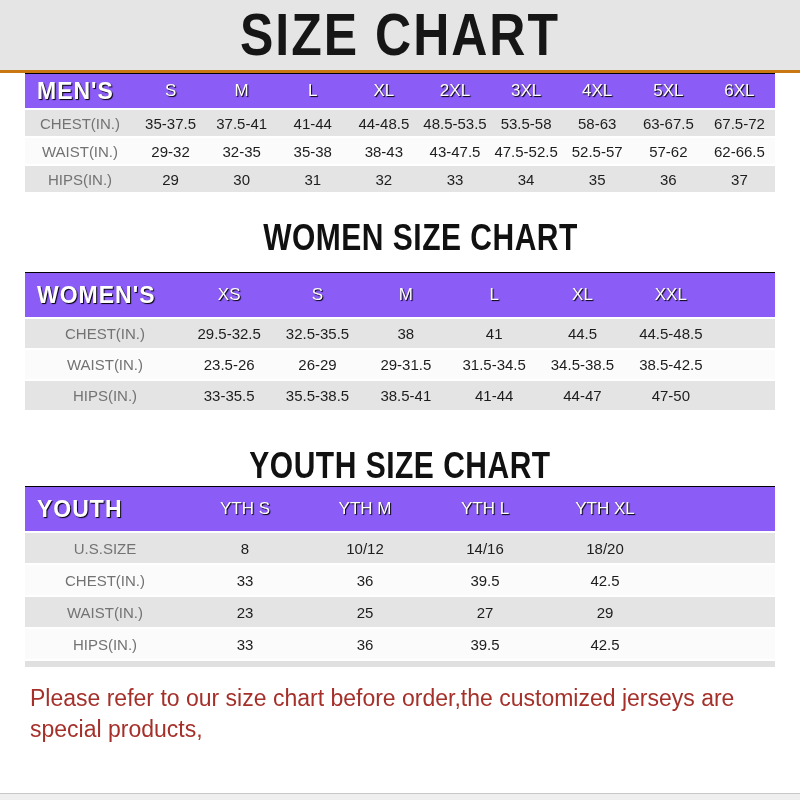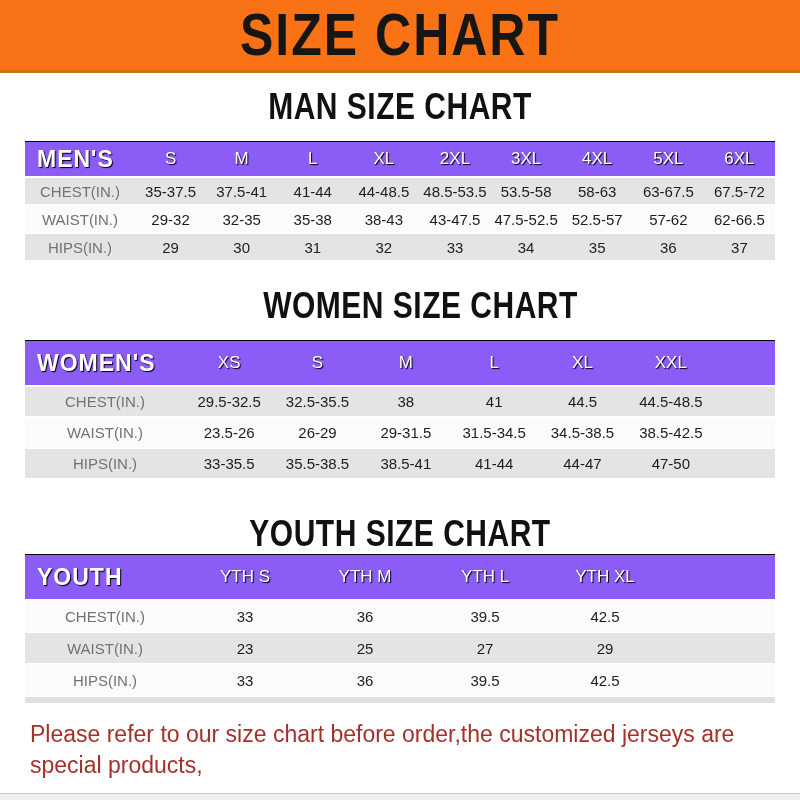--- a/index.html
+++ b/index.html
@@ -9,21 +9,21 @@
     height: 800px;
     background: #ffffff;
     font-family: "Liberation Sans", sans-serif;
     overflow: hidden;
     position: relative;
   }
 
   
   .banner {
     height: 70px;
-    background: #f97316;
+    background: #e5e5e5;
     border-bottom: 3px solid #C9editable7713;
     border-bottom: 3px solid #C97713;
     display: flex;
     align-items: center;
     justify-content: center;
   }
   .banner-title {
     display: inline-block;
     font-size: 50px;
     font-weight: 800;
@@ -135,23 +135,20 @@
   }
 </style>
 </head>
 <body>
 
 <div class="banner">
   <span class="banner-title">SIZE CHART</span>
 </div>
 
 <div class="section">
-  <h2 class="section-title st-men">
-    <span>MAN SIZE CHART</span>
-  </h2>
   <div class="tablewrap tbl-men">
       <table class="size-table">
         <colgroup>
           <col class="col-label">
           <col class="col-size">
           <col class="col-size">
           <col class="col-size">
           <col class="col-size">
           <col class="col-size">
           <col class="col-size">
@@ -297,20 +294,28 @@
           <tr>
             <th class="hdr-label">YOUTH</th>
             <th class="hdr-size">YTH S</th>
             <th class="hdr-size">YTH M</th>
             <th class="hdr-size">YTH L</th>
             <th class="hdr-size">YTH XL</th>
             <th></th>
           </tr>
         </thead>
         <tbody>
+          <tr class="row-gray">
+            <td class="row-label">U.S.SIZE</td>
+            <td>8</td>
+            <td>10/12</td>
+            <td>14/16</td>
+            <td>18/20</td>
+            <td></td>
+          </tr>
           <tr class="row-white">
             <td class="row-label">CHEST(IN.)</td>
             <td>33</td>
             <td>36</td>
             <td>39.5</td>
             <td>42.5</td>
             <td></td>
           </tr>
           <tr class="row-gray">
             <td class="row-label">WAIST(IN.)</td>

